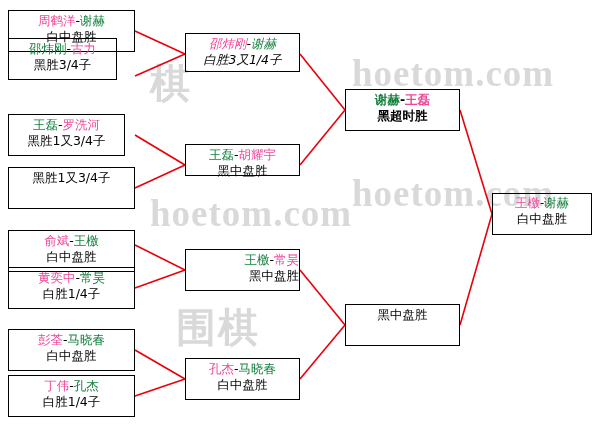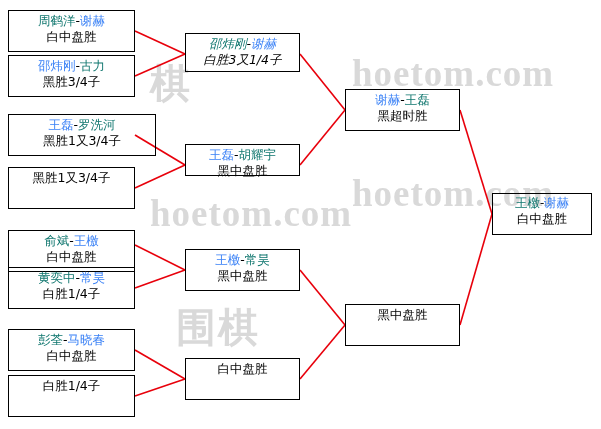--- a/index.html
+++ b/index.html
@@ -56,24 +56,24 @@
     line-height: 1.24;
     font-size: 12.5px;
     color: #000000;
     padding-top: 2px;
   }
   .node .ln {
     display: block;
     white-space: nowrap;
   }
   .r {
-    color: #3b82f6;
+    color: #15803d;
   }
   .k {
-    color: #0f766e;
+    color: #ec4899;
   }
 </style>
 </head>
 <body>
 
 <div id="bracket">
 
   <div id="watermark-layer">
     <span class="wm wm-en" style="left:352px; top:52px;">hoetom.com</span>
     <span class="wm wm-en" style="left:352px; top:172px;">hoetom.com</span>
@@ -106,26 +106,26 @@
       <path d="M460,110 L492,214"></path>
       <path d="M460,325 L492,214"></path>
     </g>
   </svg>
 
   <div class="node" style="left:8px; top:10px; width:127px; height:42px;">
     <span class="ln"><span class="k">周鹤洋</span><span>-</span><span class="r">谢赫</span></span>
     <span class="ln">白中盘胜</span>
   </div>
 
-  <div class="node" style="left:8px; top:55px; width:127px; height:42px;">
+  <div class="node" style="left:8px; top:38px; width:109px; height:42px;">
     <span class="ln"><span class="r">邵炜刚</span><span>-</span><span class="k">古力</span></span>
     <span class="ln">黑胜3/4子</span>
   </div>
 
-  <div class="node" style="left:8px; top:114px; width:148px; height:42px;">
+  <div class="node" style="left:8px; top:114px; width:117px; height:42px;">
     <span class="ln"><span class="r">王磊</span><span>-</span><span class="k">罗洗河</span></span>
     <span class="ln">黑胜1又3/4子</span>
   </div>
 
   <div class="node" style="left:8px; top:167px; width:127px; height:42px;">
     <span class="ln">黑胜1又3/4子</span>
   </div>
 
   <div class="node" style="left:8px; top:224px; width:127px; height:42px;margin-top:6px;">
     <span class="ln"><span class="k">俞斌</span><span>-</span><span class="r">王檄</span></span>
@@ -136,43 +136,45 @@
     <span class="ln"><span class="k">黄奕中</span><span>-</span><span class="r">常昊</span></span>
     <span class="ln">白胜1/4子</span>
   </div>
 
   <div class="node" style="left:8px; top:329px; width:127px; height:42px;">
     <span class="ln"><span class="k">彭荃</span><span>-</span><span class="r">马晓春</span></span>
     <span class="ln">白中盘胜</span>
   </div>
 
   <div class="node" style="left:8px; top:375px; width:127px; height:42px;">
+    <span class="ln"><span class="k">丁伟</span><span>-</span><span class="r">孔杰</span></span>
     <span class="ln">白胜1/4子</span>
   </div>
 
   <div class="node" style="left:185px; top:33px; width:115px; height:39px;font-style:italic;">
     <span class="ln"><span class="k">邵炜刚</span><span>-</span><span class="r">谢赫</span></span>
     <span class="ln">白胜3又1/4子</span>
   </div>
 
   <div class="node" style="left:185px; top:144px; width:115px; height:32px;">
     <span class="ln"><span class="r">王磊</span><span>-</span><span class="k">胡耀宇</span></span>
     <span class="ln">黑中盘胜</span>
   </div>
 
-  <div class="node" style="left:185px; top:249px; width:115px; height:42px;">
+  <div class="node" style="left:185px; top:249px; width:115px; height:42px;text-align:right;">
     <span class="ln"><span class="r">王檄</span><span>-</span><span class="k">常昊</span></span>
     <span class="ln">黑中盘胜</span>
   </div>
 
   <div class="node" style="left:185px; top:358px; width:115px; height:42px;">
+    <span class="ln"><span class="k">孔杰</span><span>-</span><span class="r">马晓春</span></span>
     <span class="ln">白中盘胜</span>
   </div>
 
-  <div class="node" style="left:345px; top:89px; width:115px; height:42px;">
+  <div class="node" style="left:345px; top:89px; width:115px; height:42px;font-weight:bold;">
     <span class="ln"><span class="r">谢赫</span><span>-</span><span class="k">王磊</span></span>
     <span class="ln">黑超时胜</span>
   </div>
 
   <div class="node" style="left:345px; top:304px; width:115px; height:42px;">
     <span class="ln">黑中盘胜</span>
   </div>
 
   <div class="node" style="left:492px; top:193px; width:100px; height:42px;font-family:Liberation Serif, serif;">
     <span class="ln"><span class="k">王檄</span><span>-</span><span class="r">谢赫</span></span>

